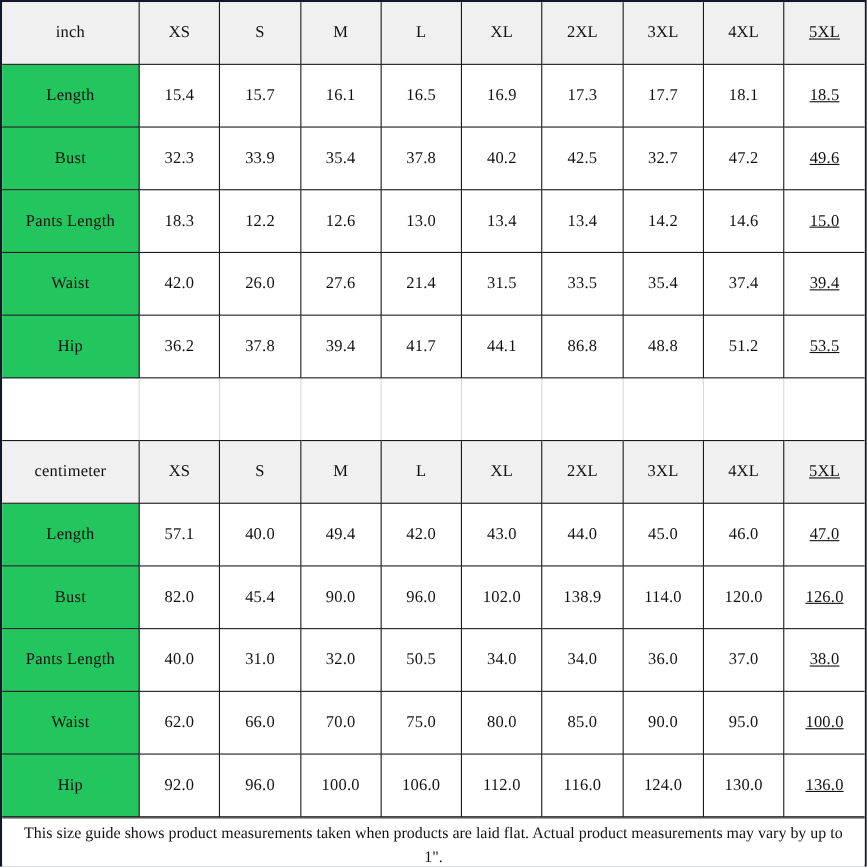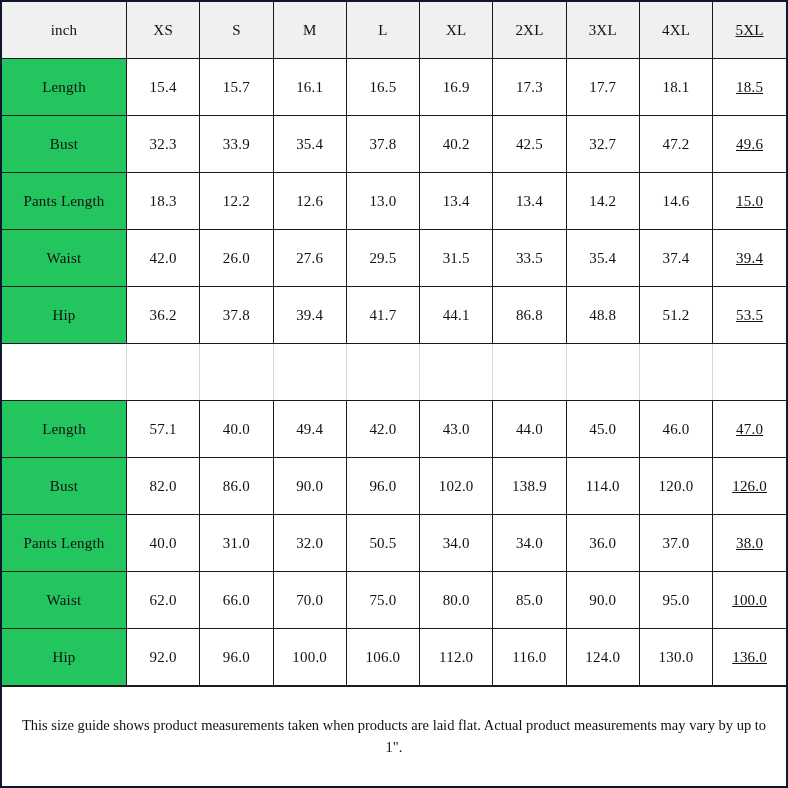--- a/index.html
+++ b/index.html
@@ -137,21 +137,21 @@
           <td>13.4</td>
           <td>14.2</td>
           <td>14.6</td>
           <td>15.0</td>
         </tr>
         <tr class="data-row">
           <td class="label-col">Waist</td>
           <td>42.0</td>
           <td>26.0</td>
           <td>27.6</td>
-          <td>29.5</td>
+          <td>21.4</td>
           <td>31.5</td>
           <td>33.5</td>
           <td>35.4</td>
           <td>37.4</td>
           <td>39.4</td>
         </tr>
         <tr class="data-row">
           <td class="label-col">Hip</td>
           <td>36.2</td>
           <td>37.8</td>
@@ -168,36 +168,48 @@
           <td></td>
           <td></td>
           <td></td>
           <td></td>
           <td></td>
           <td></td>
           <td></td>
           <td></td>
           <td></td>
         </tr>
+        <tr class="header-row">
+          <td class="label-col">centimeter</td>
+          <td>XS</td>
+          <td>S</td>
+          <td>M</td>
+          <td>L</td>
+          <td>XL</td>
+          <td>2XL</td>
+          <td>3XL</td>
+          <td>4XL</td>
+          <td>5XL</td>
+        </tr>
         <tr class="data-row">
           <td class="label-col">Length</td>
           <td>57.1</td>
           <td>40.0</td>
           <td>49.4</td>
           <td>42.0</td>
           <td>43.0</td>
           <td>44.0</td>
           <td>45.0</td>
           <td>46.0</td>
           <td>47.0</td>
         </tr>
         <tr class="data-row">
           <td class="label-col">Bust</td>
           <td>82.0</td>
-          <td>86.0</td>
+          <td>45.4</td>
           <td>90.0</td>
           <td>96.0</td>
           <td>102.0</td>
           <td>138.9</td>
           <td>114.0</td>
           <td>120.0</td>
           <td>126.0</td>
         </tr>
         <tr class="data-row">
           <td class="label-col">Pants Length</td>

